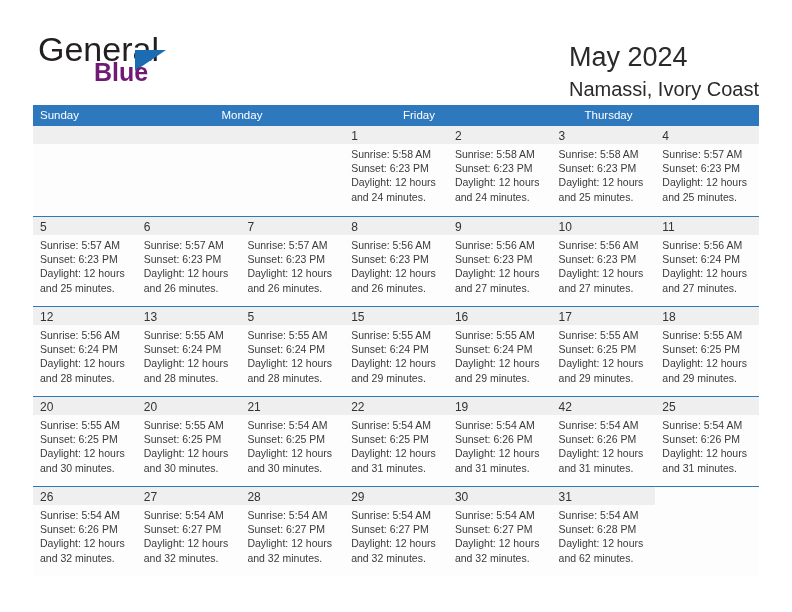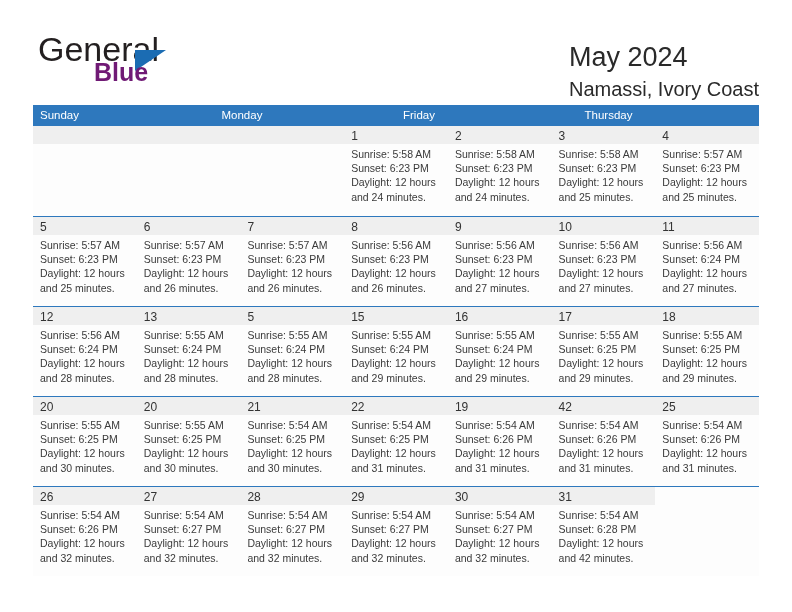--- a/index.html
+++ b/index.html
@@ -448,21 +448,21 @@
               <div class="day-line">Daylight: 12 hours</div>
               <div class="day-line">and 32 minutes.</div>
             </div>
           </div>
           <div class="day-cell">
             <div class="day-num-band"><span class="day-num">31</span></div>
             <div class="day-lines">
               <div class="day-line">Sunrise: 5:54 AM</div>
               <div class="day-line">Sunset: 6:28 PM</div>
               <div class="day-line">Daylight: 12 hours</div>
-              <div class="day-line">and 42 minutes.</div>
+              <div class="day-line">and 62 minutes.</div>
             </div>
           </div>
           <div class="day-cell blank">
             <div class="day-num-band"><span class="day-num"></span></div>
           </div>
         </div>
       </div>
   </div>
 
 </div>

